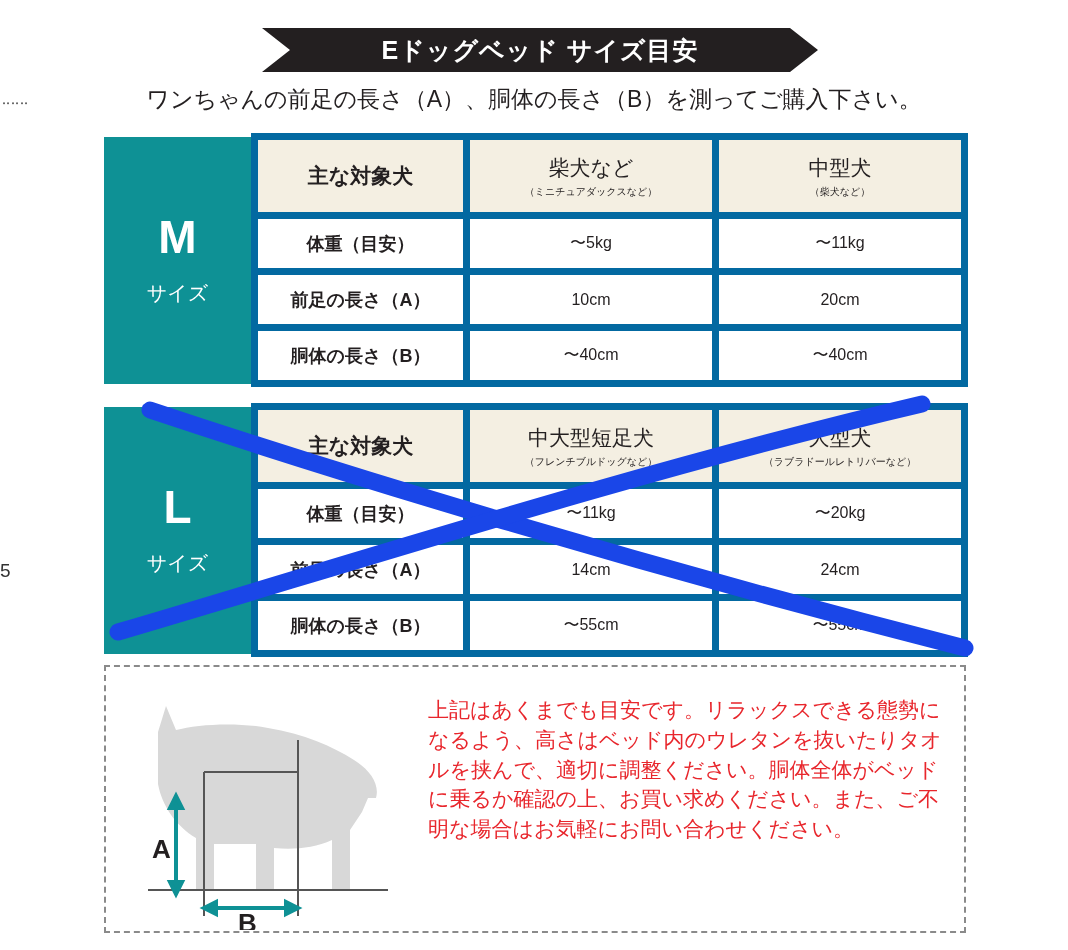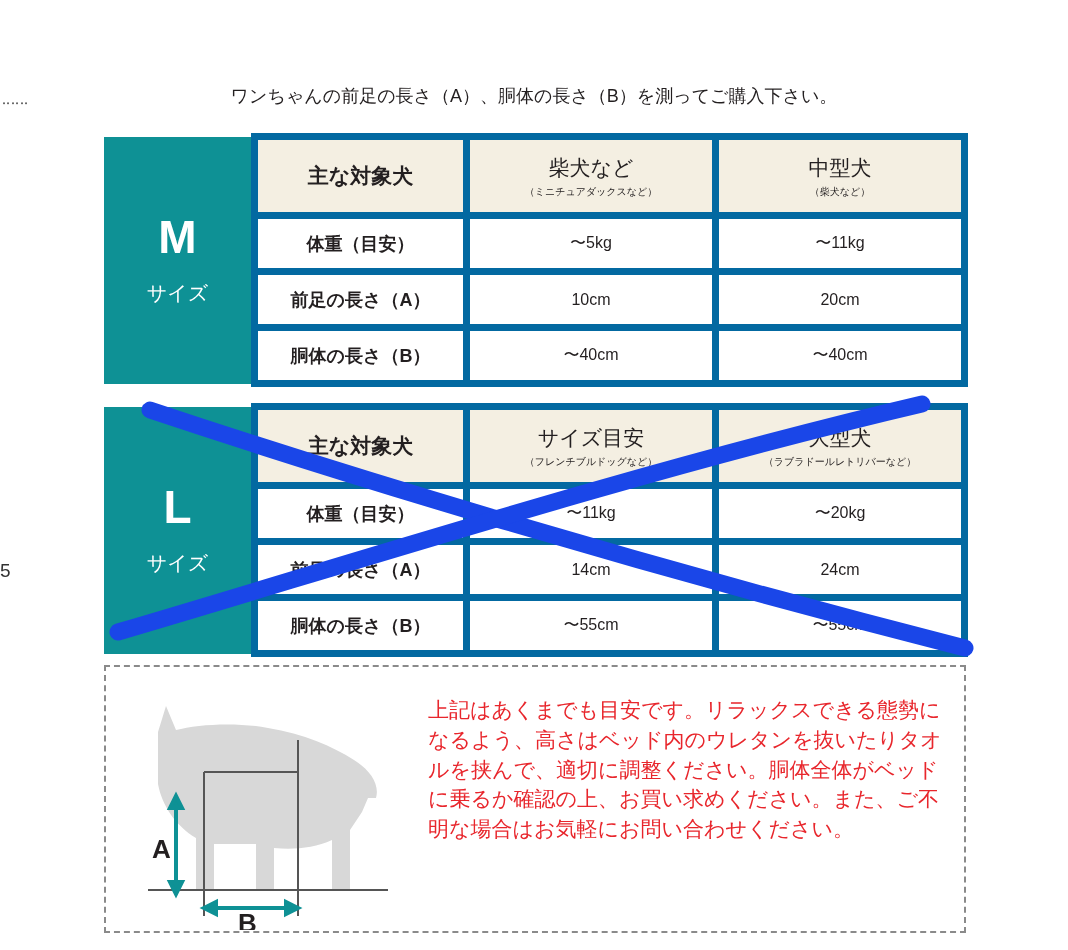--- a/index.html
+++ b/index.html
@@ -61,21 +61,21 @@
     letter-spacing: 1px;
     white-space: nowrap;
   }
 
   .lead {
     position: absolute;
     left: 0;
     top: 84px;
     width: 1068px;
     text-align: center;
-    font-size: 18px;
+    font-size: 23px;
     color: #231f20;
   }
 
   
   .size-table {
     position: absolute;
     left: 104px;
     width: 864px;
     border-collapse: collapse;
     table-layout: fixed;
@@ -176,20 +176,25 @@
   }
 </style>
 </head>
 <body>
 
 <div class="page">
 
   <div class="left-dots">‥‥‥</div>
   <div class="left-number">5</div>
 
+  <div class="ribbon-wrap">
+    <div class="ribbon">
+      <span class="ribbon-title">Eドッグベッド サイズ目安</span>
+    </div>
+  </div>
 
   <div class="lead">ワンちゃんの前足の長さ（A）、胴体の長さ（B）を測ってご購入下さい。</div>
 
   <table class="size-table" id="table-m">
     <tbody>
         <tr>
       <td class="badge-cell" rowspan="4">
         <span class="badge-letter">M</span>
         <span class="badge-sub">サイズ</span>
       </td>
@@ -223,21 +228,21 @@
 
   <table class="size-table" id="table-l">
     <tbody>
         <tr>
       <td class="badge-cell" rowspan="4">
         <span class="badge-letter">L</span>
         <span class="badge-sub">サイズ</span>
       </td>
       <td class="rowhead head-label colhead">主な対象犬</td>
       <td class="colhead">
-        <span class="main">サイズ目安</span>
+        <span class="main">中大型短足犬</span>
         <span class="sub">（フレンチブルドッグなど）</span>
       </td>
       <td class="colhead">
         <span class="main">大型犬</span>
         <span class="sub">（ラブラドールレトリバーなど）</span>
       </td>
     </tr>
     <tr>
       <td class="rowhead">体重（目安）</td>
       <td class="val">〜11kg</td>

